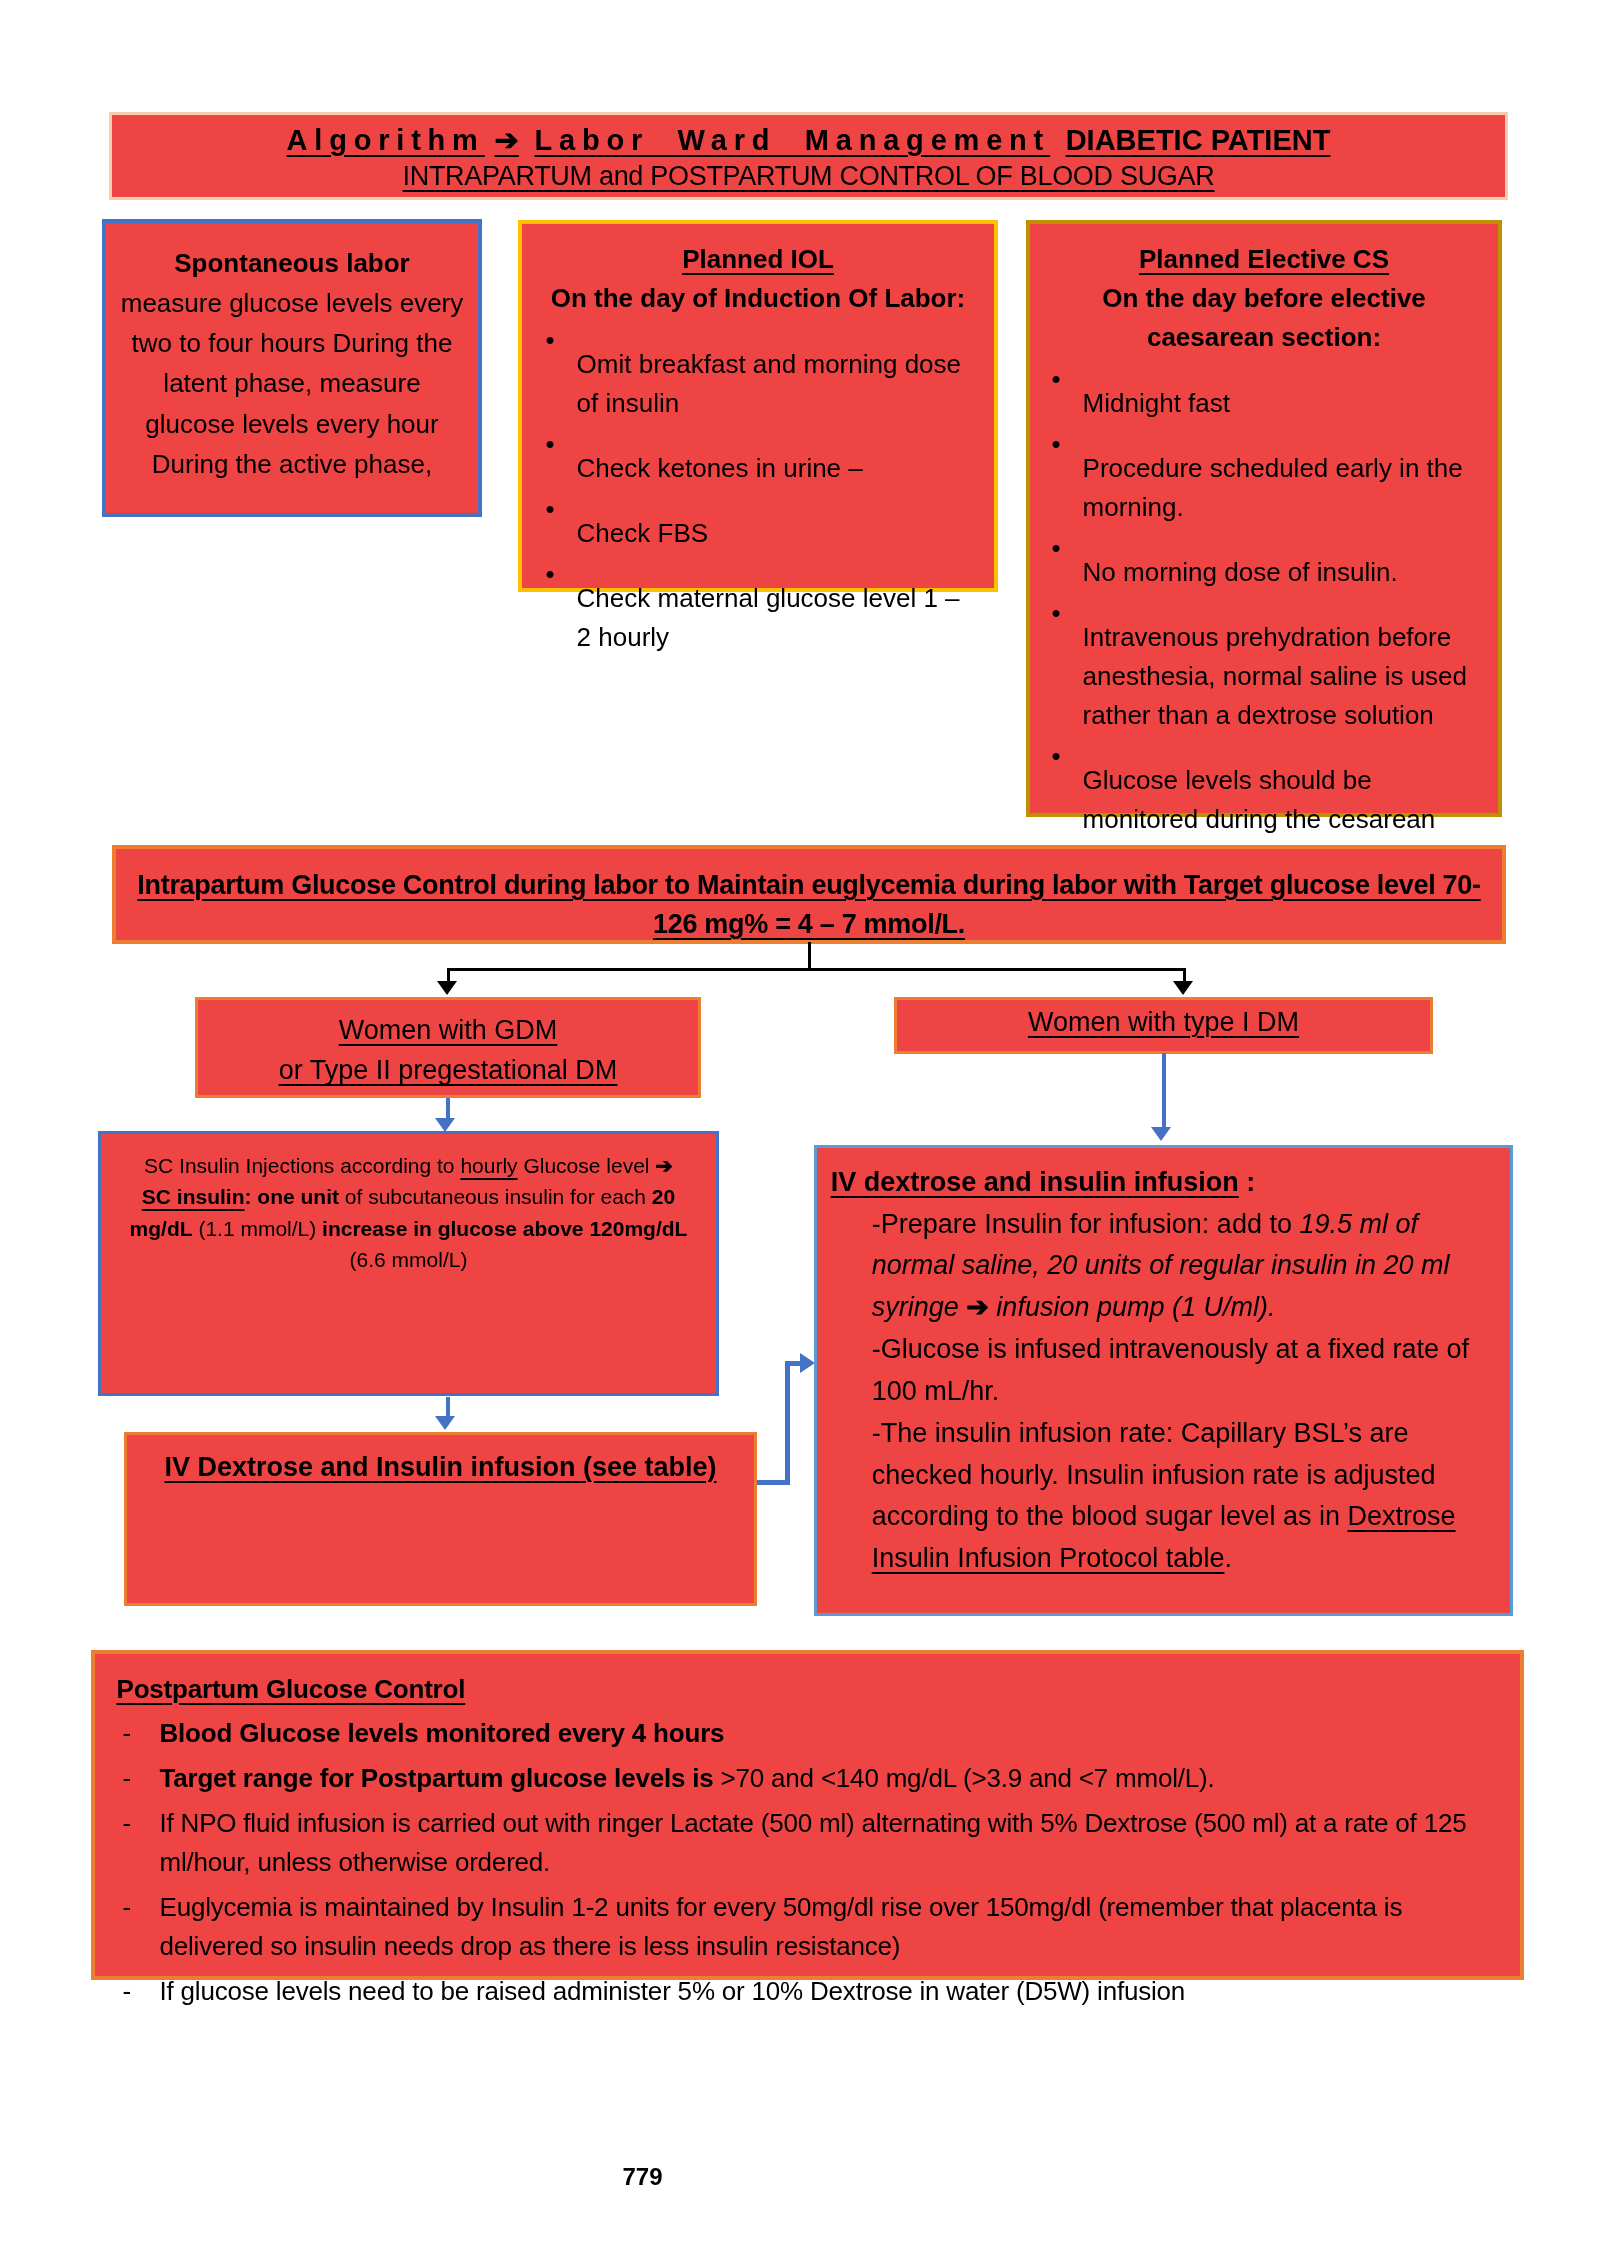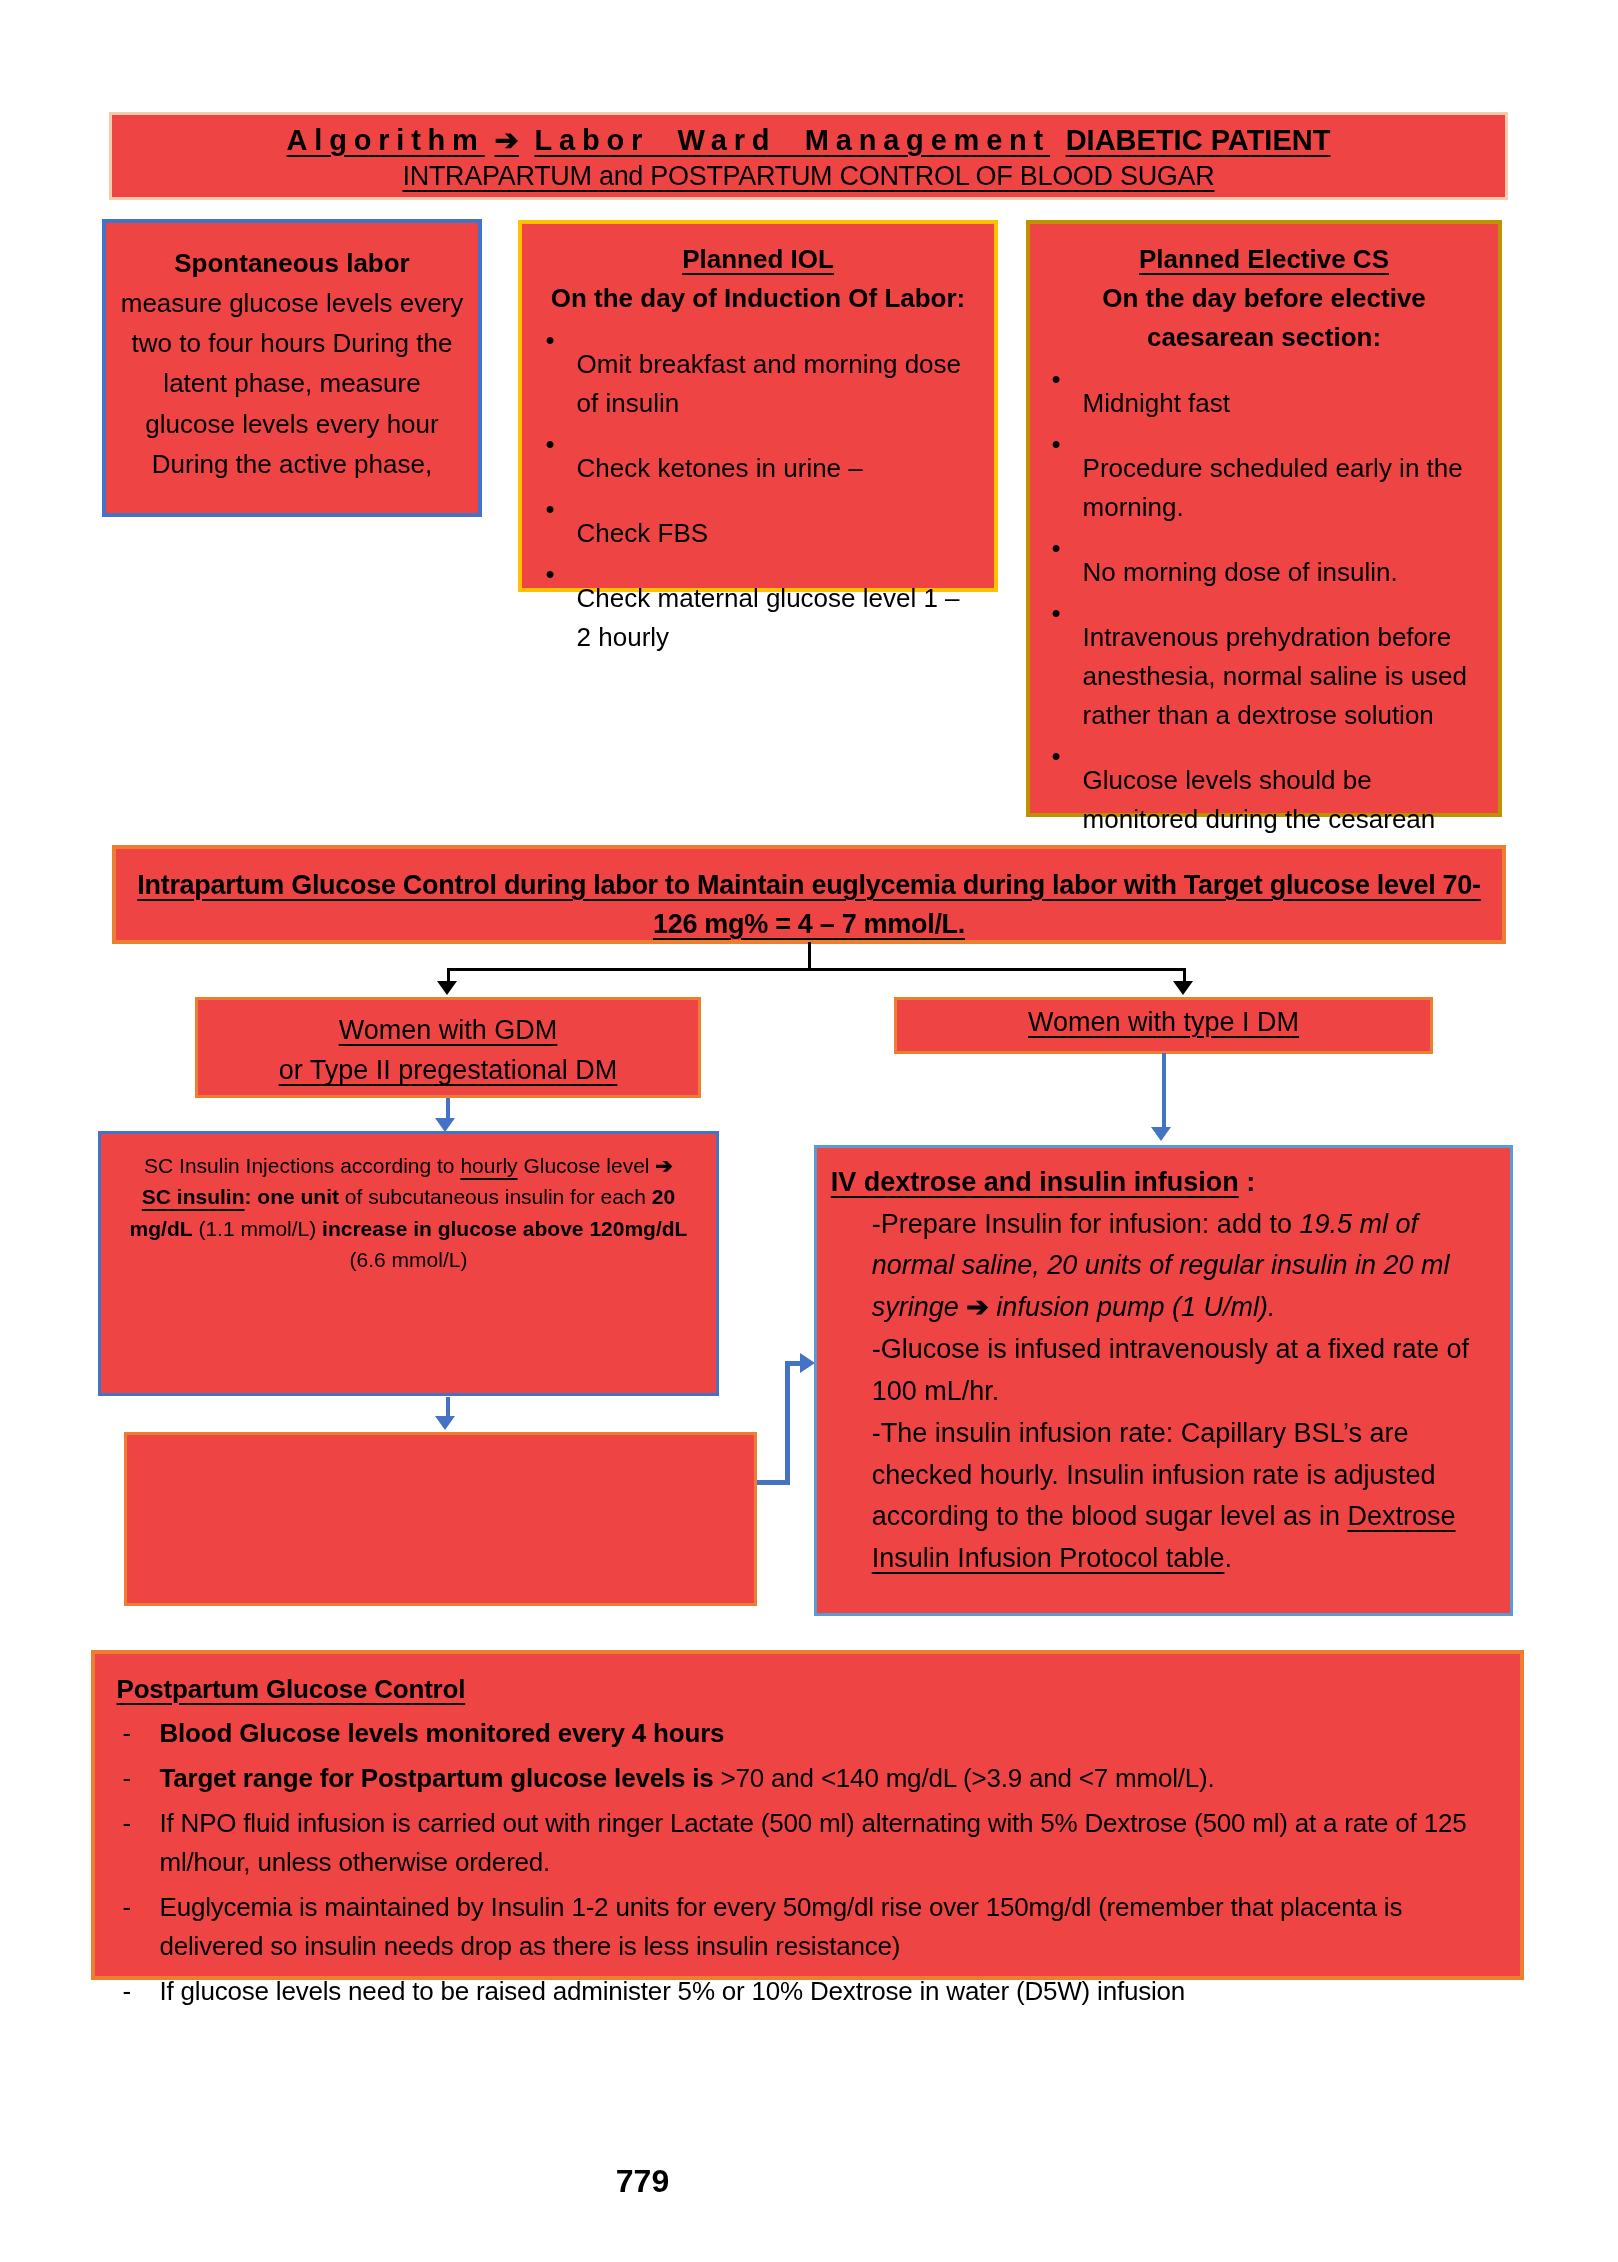--- a/index.html
+++ b/index.html
@@ -54,21 +54,21 @@
   .iv-box{left:814px;top:1145px;width:699px;height:471px;border:3.9px solid var(--lightblue);padding:13.7px 13.7px 0;font-size:27px;line-height:1.55;}
   .iv-body{margin-left:41px;margin-right:3.9px;}
 
   
   .pp-box{left:91px;top:1650px;width:1433px;height:330px;border:4.9px solid var(--orange);padding:15.6px 21.5px 0;font-size:26px;line-height:1.5;letter-spacing:-0.2px;}
   .pp-title{font-size:26px;font-weight:bold;}
   .pp-row{display:flex;margin-top:5.9px;}
   .pp-dash{width:43px;flex:0 0 43px;padding-left:5.9px;}
   .pp-text{flex:1;}
 
-  .page-num{left:0;top:2163px;width:1285px;text-align:center;font-size:32px;font-weight:bold;}
+  .page-num{left:0;top:2163px;width:1285px;text-align:center;font-size:24px;font-weight:bold;}
 </style>
 </head>
 <body>
 
 <div class="page">
 
   <div class="box title-box">
     <div class="title-l1">
       <span class="u">
         <span class="sp1">Algorithm</span><span class="title-arrow">➔</span><span class="sp2">Labor Ward Management</span><span class="tail">DIABETIC PATIENT</span>
@@ -159,20 +159,21 @@
 
   <div class="box sc-box">
     <span><span>SC Insulin Injections according to </span><span class="u">hourly</span><span> Glucose level </span><span class="b">➔</span><br>
     <span class="b u">SC insulin</span><span class="b">: </span><span class="b">one unit</span><span> of subcutaneous insulin for each </span><span class="b">20 mg/dL</span><span> (1.1 mmol/L) </span><span class="b">increase in glucose above 120mg/dL</span><span> (6.6 mmol/L)</span></span>
   </div>
 
   <div class="lineblue" style="left:446px;top:1397px;width:3.9px;height:21.5px;"></div>
   <div class="ah-down-blue" style="left:435px;top:1416px;"></div>
 
   <div class="box cap-box">
+    <div><span class="b u">IV Dextrose and Insulin infusion (see table)</span></div>
   </div>
 
   <div class="lineblue" style="left:757px;top:1480px;width:33px;height:4.9px;"></div>
   <div class="lineblue" style="left:785px;top:1361px;width:4.9px;height:124px;"></div>
   <div class="lineblue" style="left:790px;top:1361px;width:11.7px;height:4.9px;"></div>
   <div class="ah-right-blue" style="left:800px;top:1353px;"></div>
 
   <div class="box iv-box">
     <div><span class="b u">IV dextrose and insulin infusion</span><span class="b"> :</span></div>
     <div class="iv-body">

